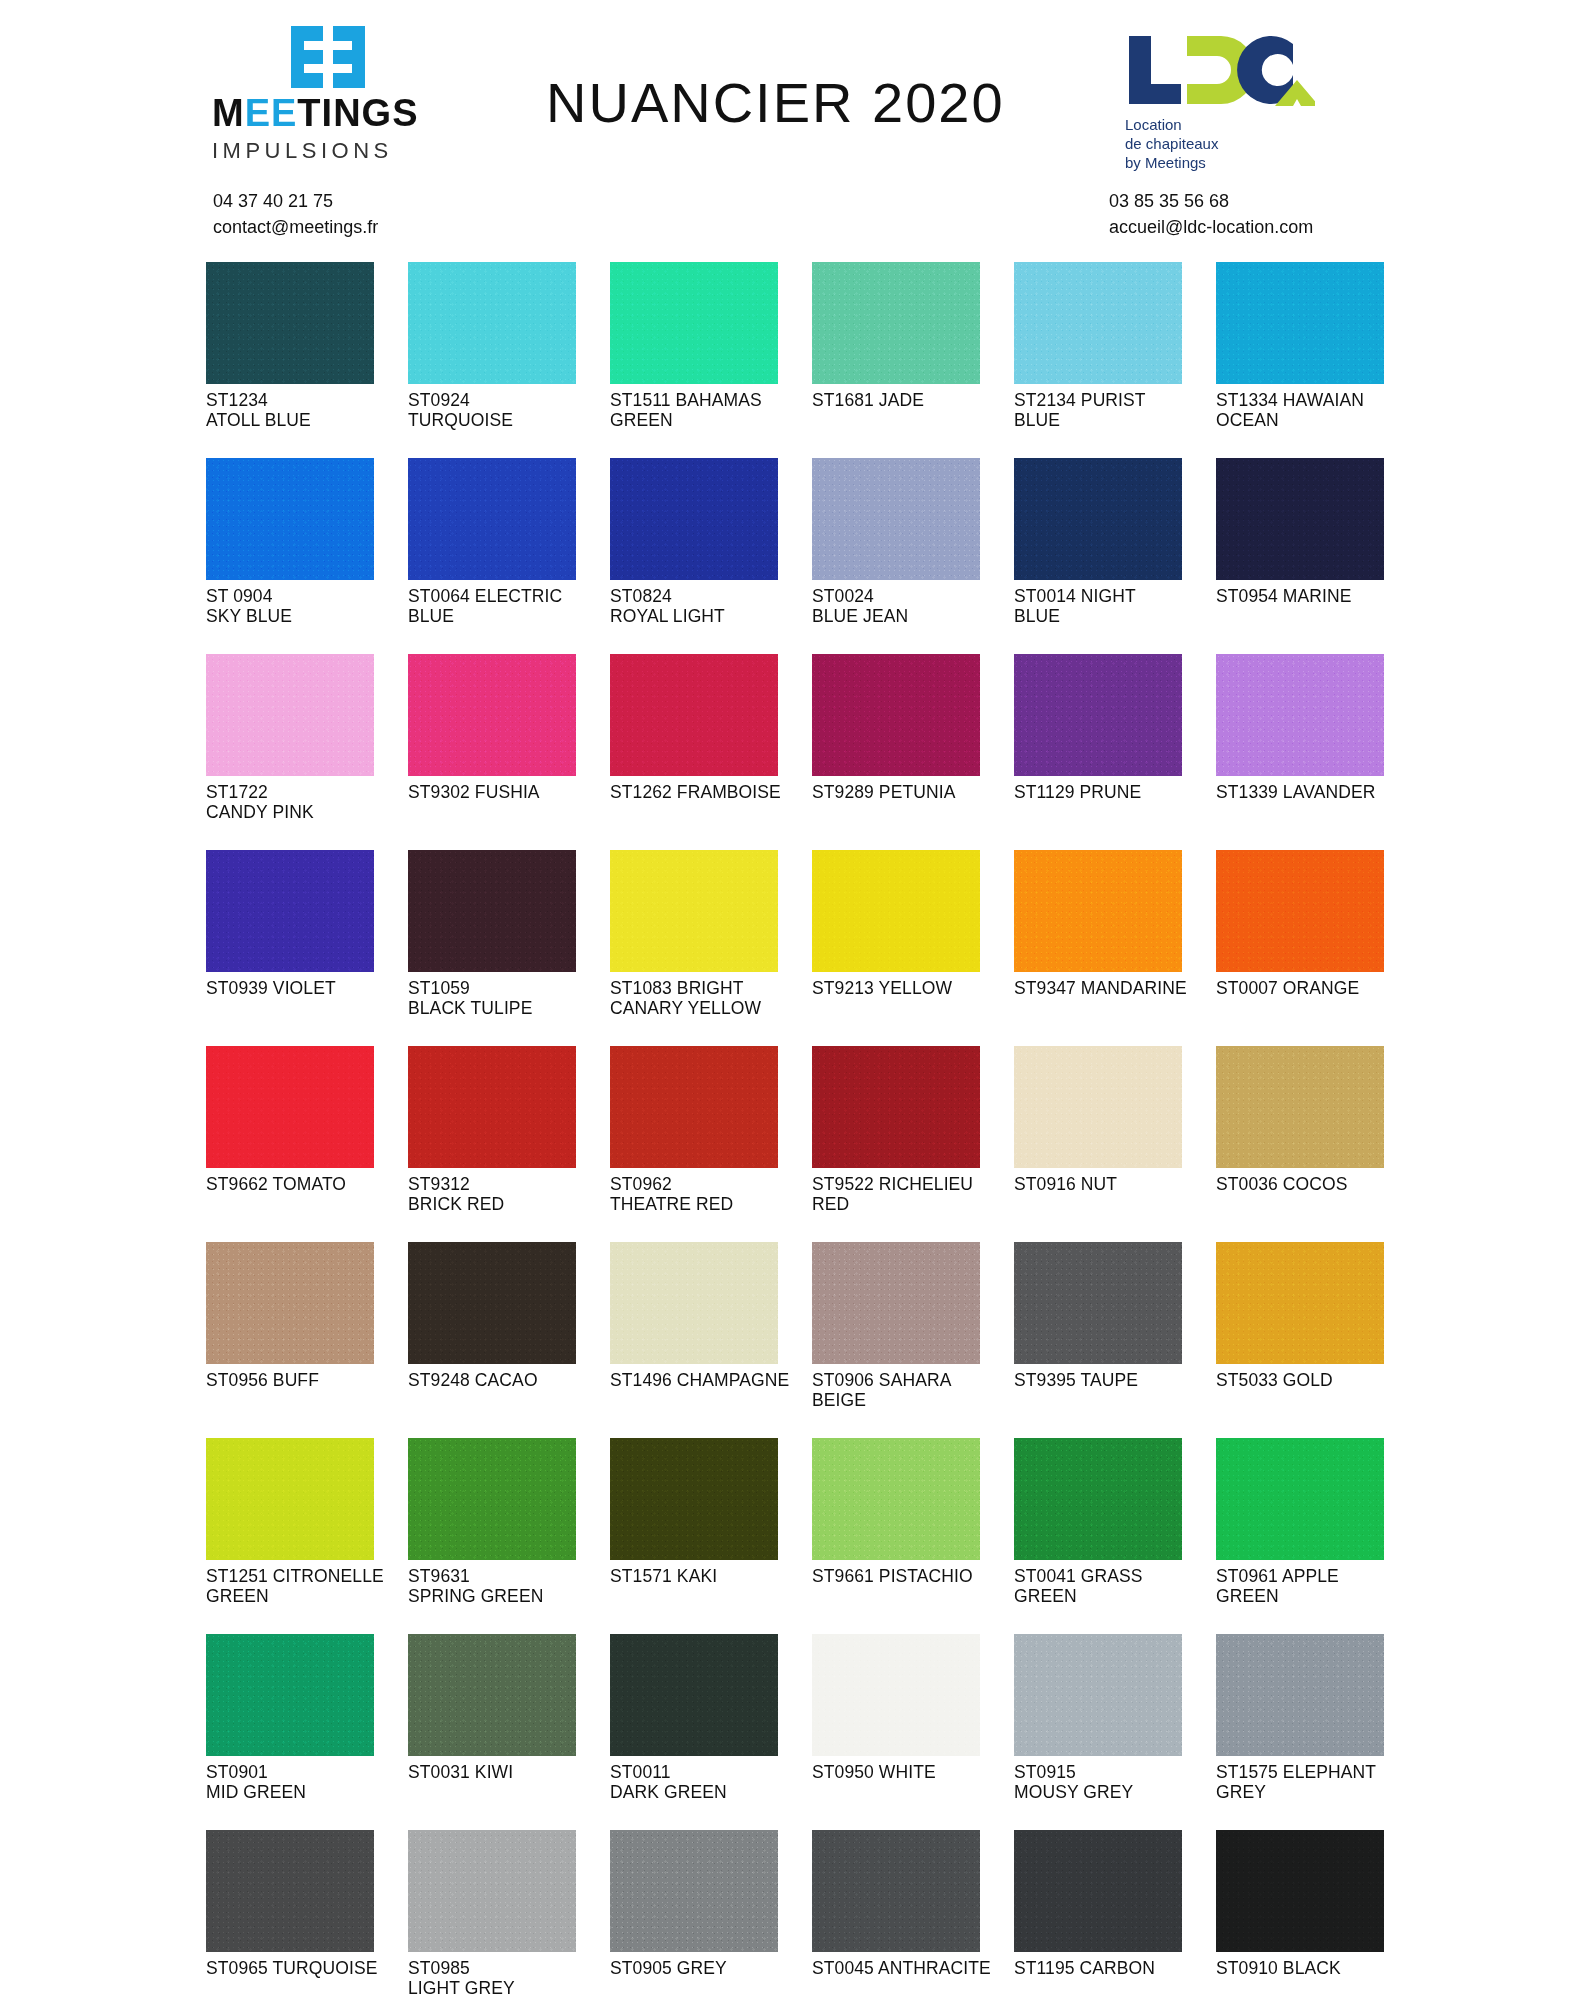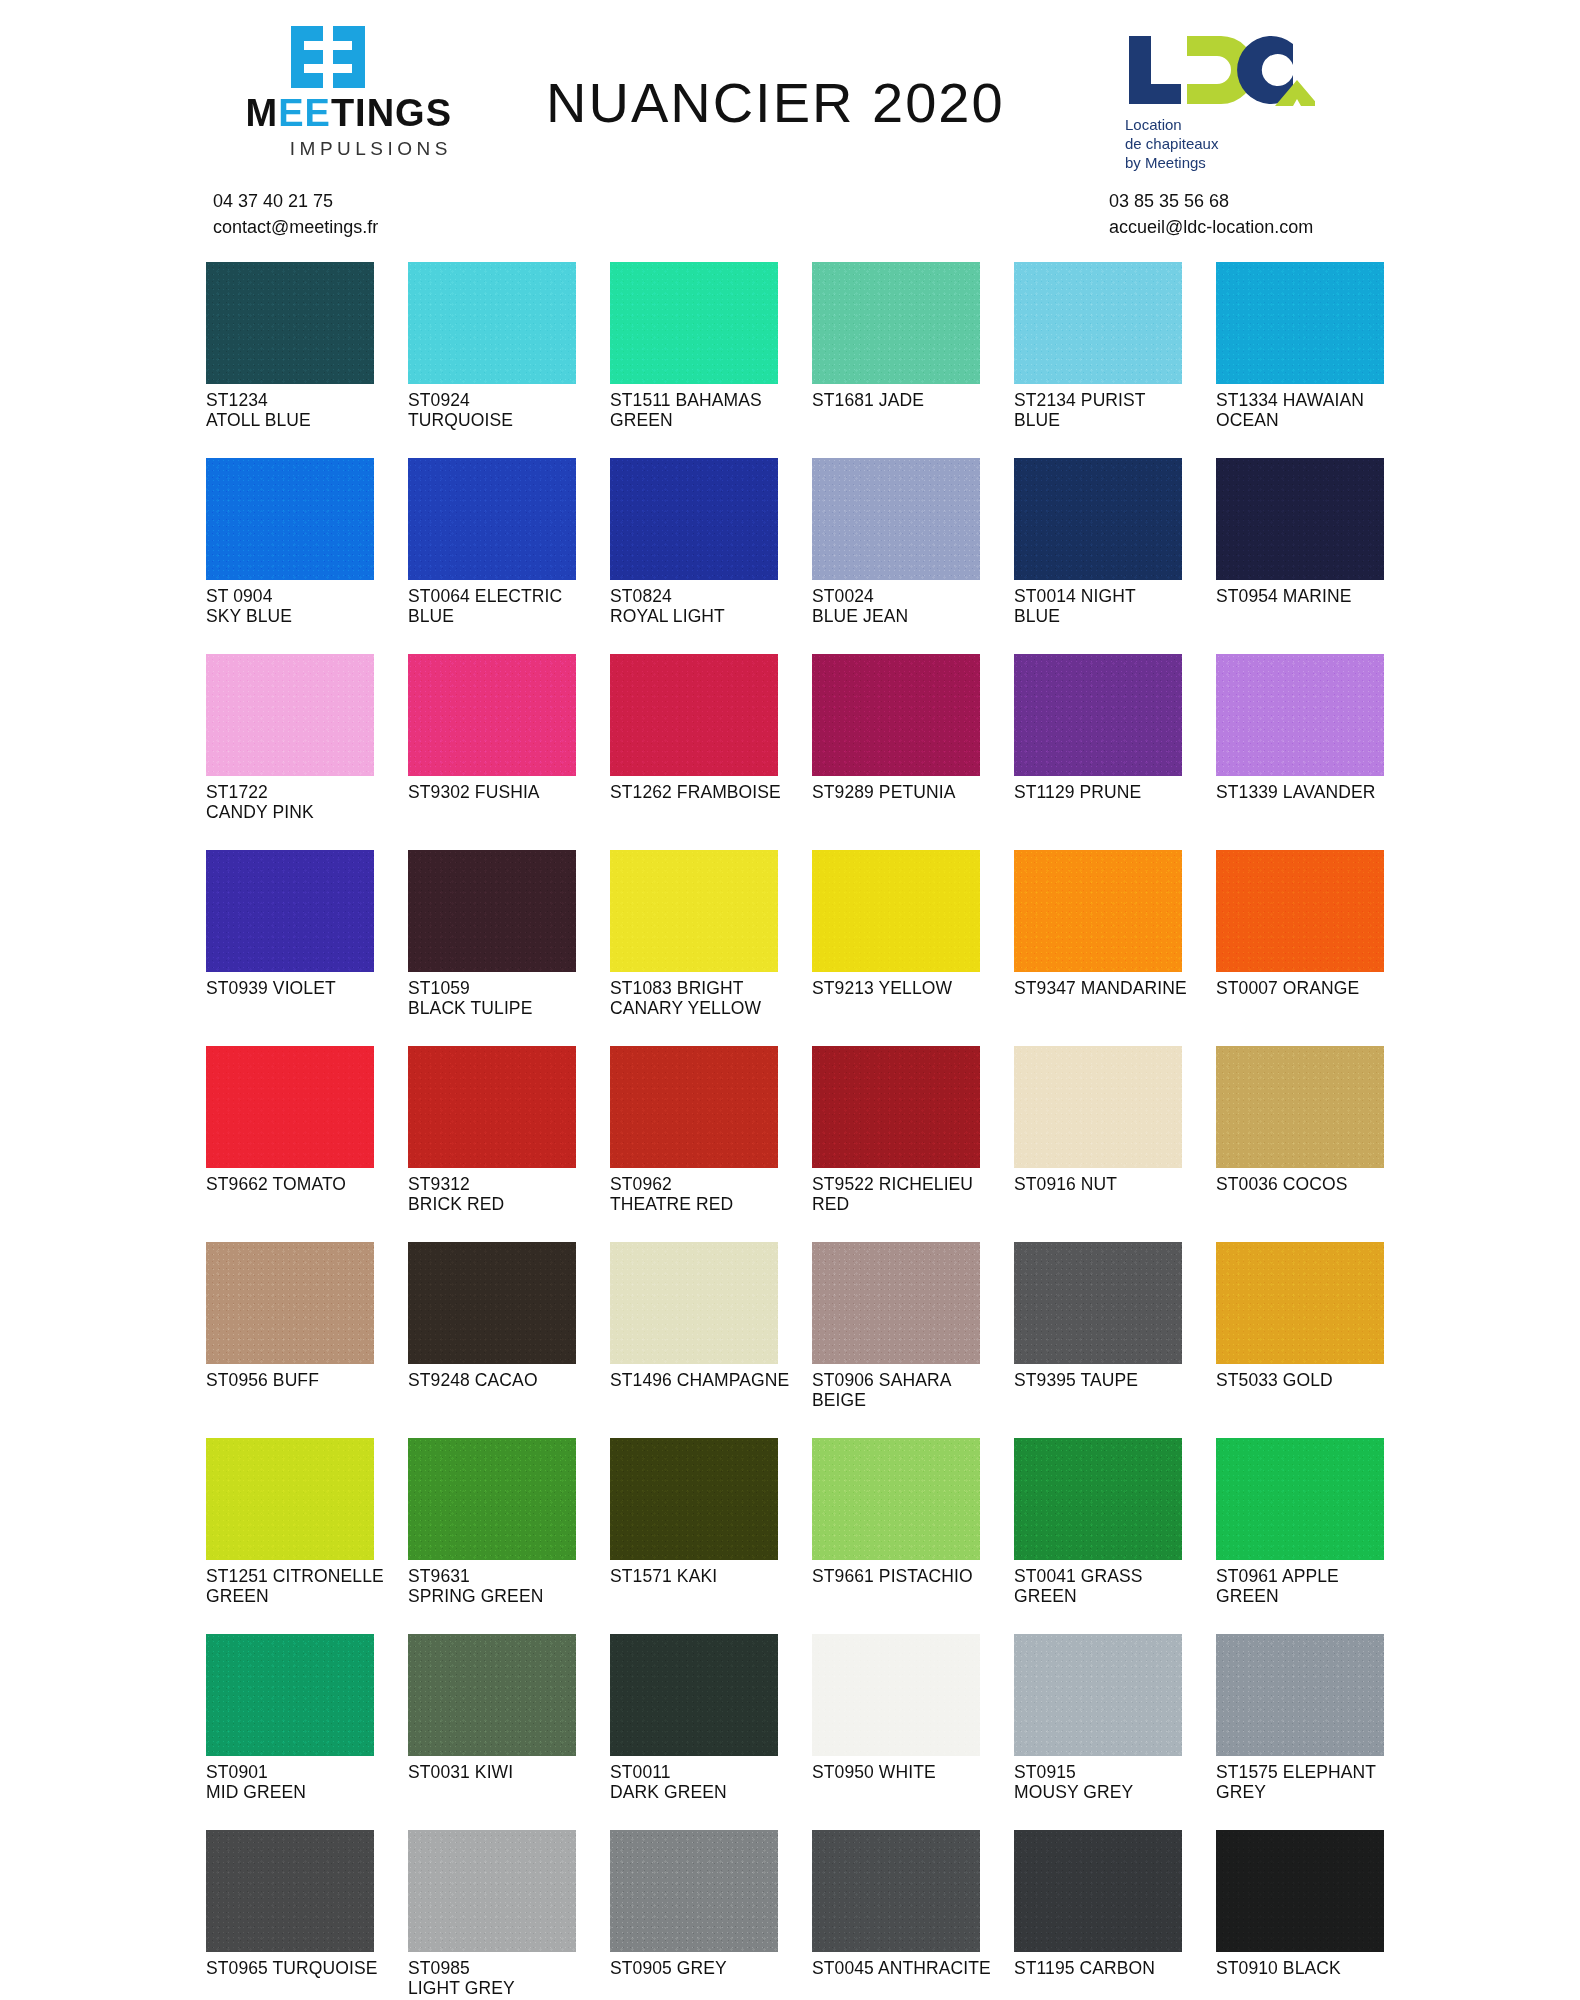--- a/index.html
+++ b/index.html
@@ -22,21 +22,21 @@
     height: 248px;
     width: 1580px;
   }
 
   
   #meetings-logo {
     position: absolute;
     left: 212px;
     top: 26px;
     width: 240px;
-    text-align: right;
+    text-align: left;
   }
   #meetings-mark {
     width: 82px;
     height: 62px;
     margin: 0 auto 6px auto;
     position: relative;
   }
   .mark-bar {
     position: absolute;
     background: #1ba3e0;
@@ -46,21 +46,21 @@
     font-weight: bold;
     font-size: 38px;
     letter-spacing: 1px;
     line-height: 1;
     color: #111111;
     white-space: nowrap;
   }
   #meetings-wordmark .blue { color: #1ba3e0; }
   #meetings-sub {
     font-family: "Liberation Sans", sans-serif;
-    font-size: 19px;
+    font-size: 22px;
     letter-spacing: 4.5px;
     color: #333333;
     margin-top: 6px;
   }
 
   
   #doc-title {
     position: absolute;
     left: 518px;
     top: 70px;

